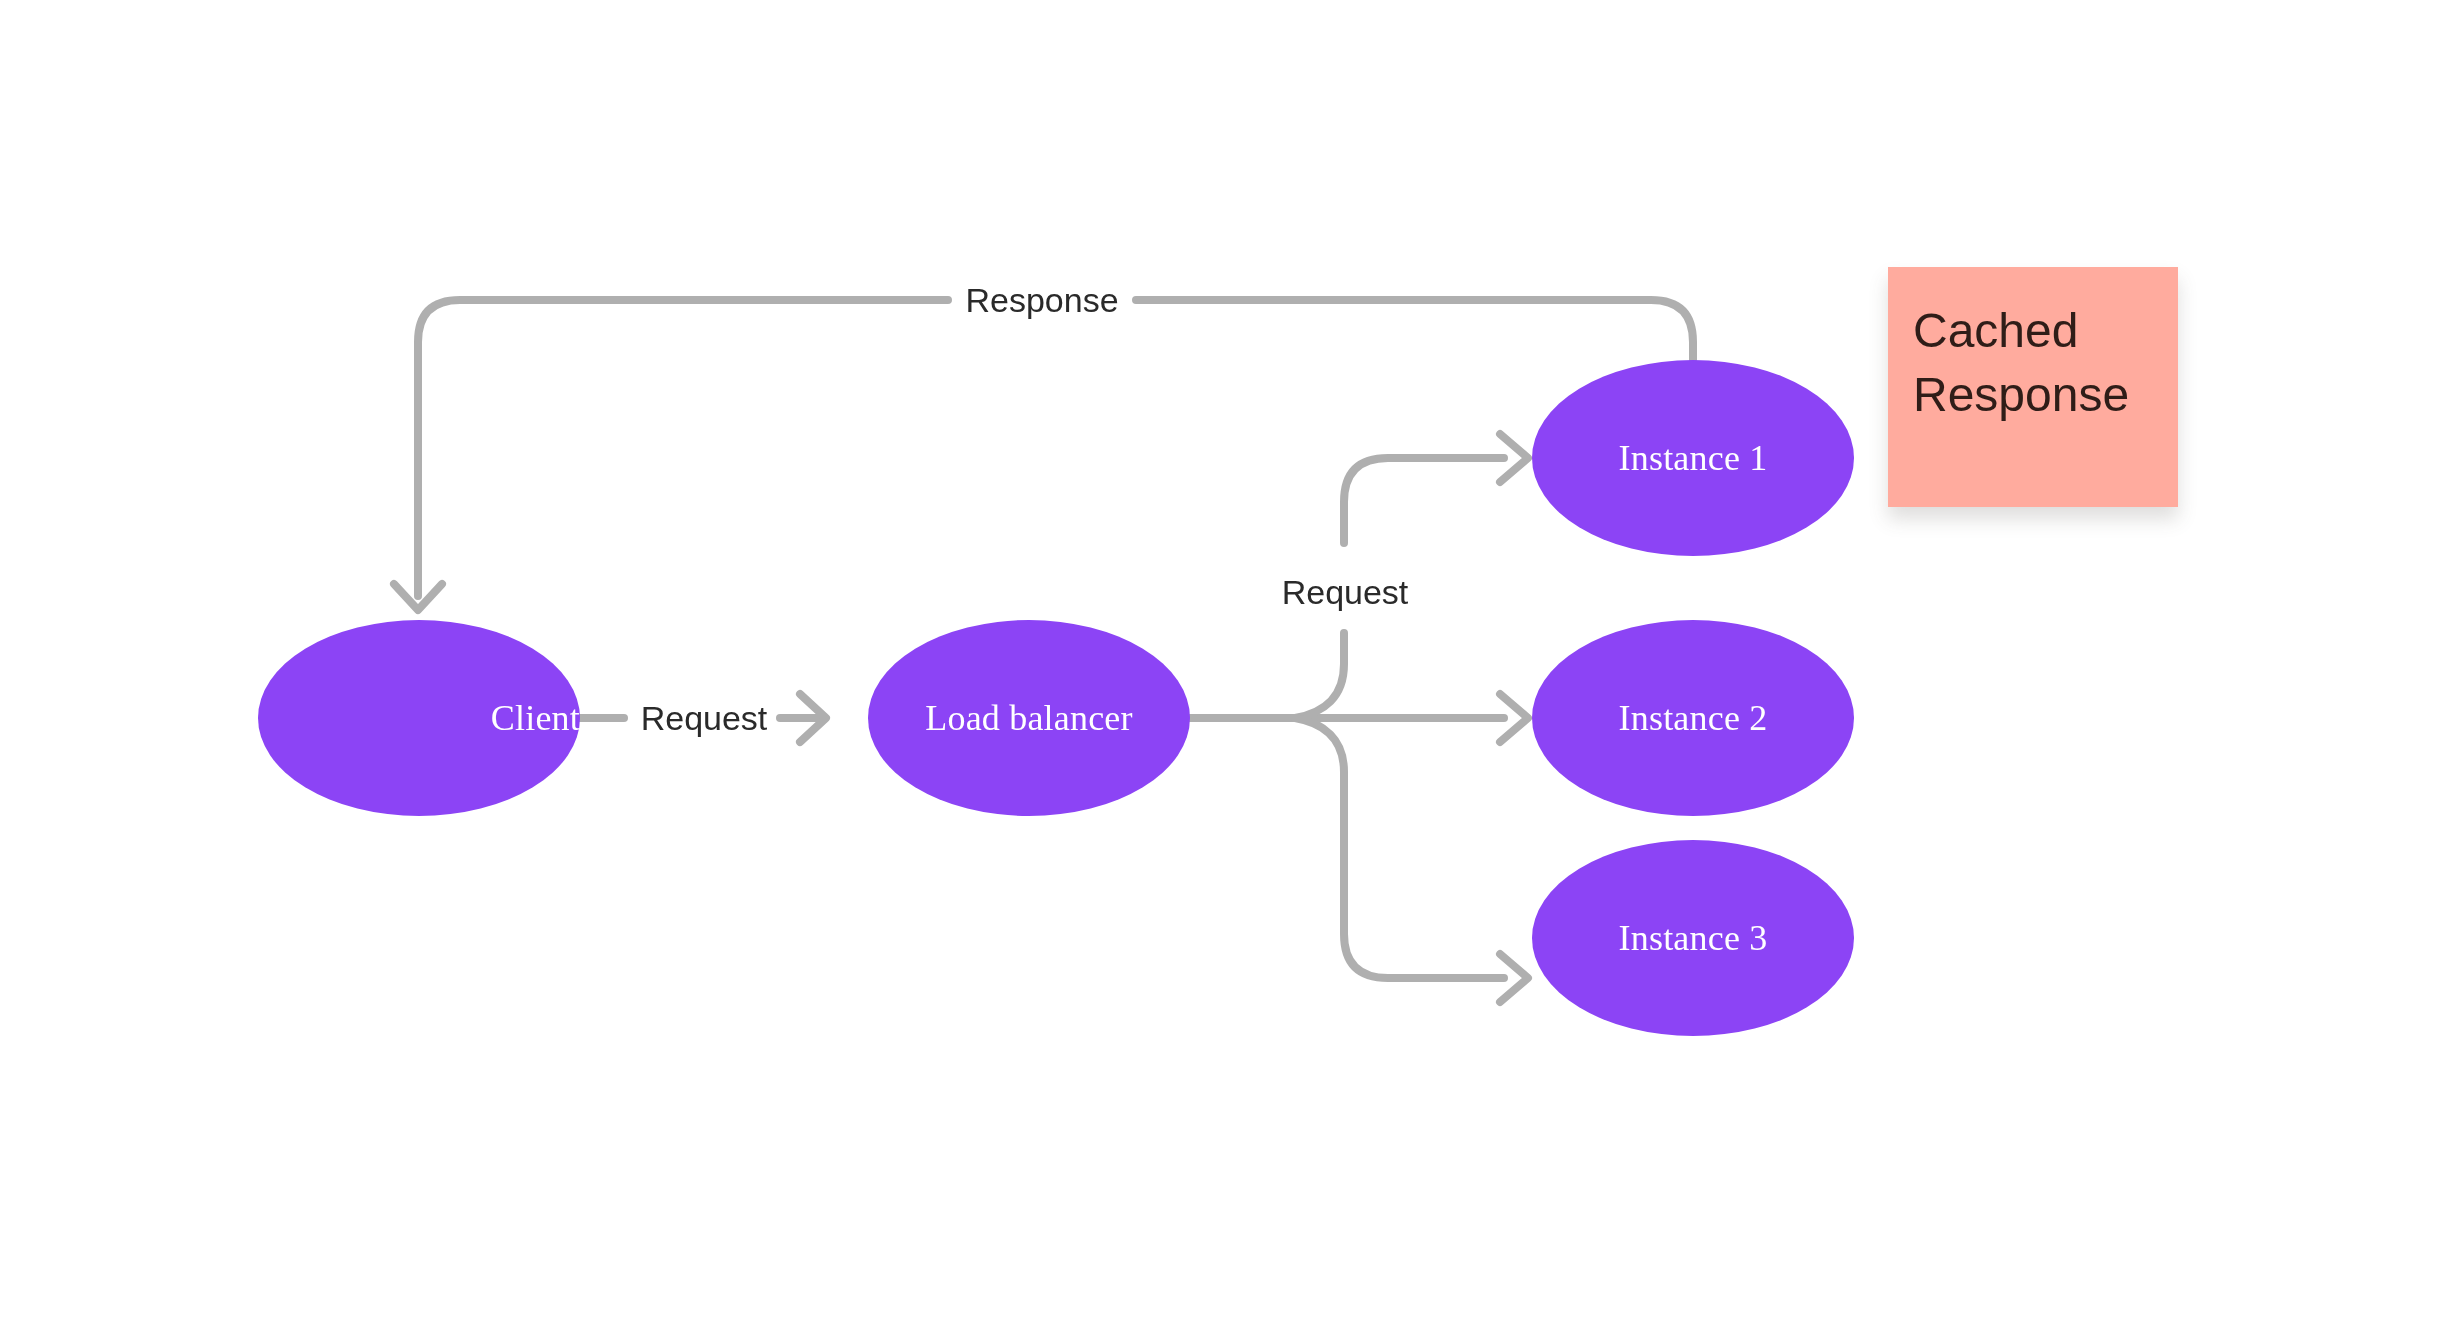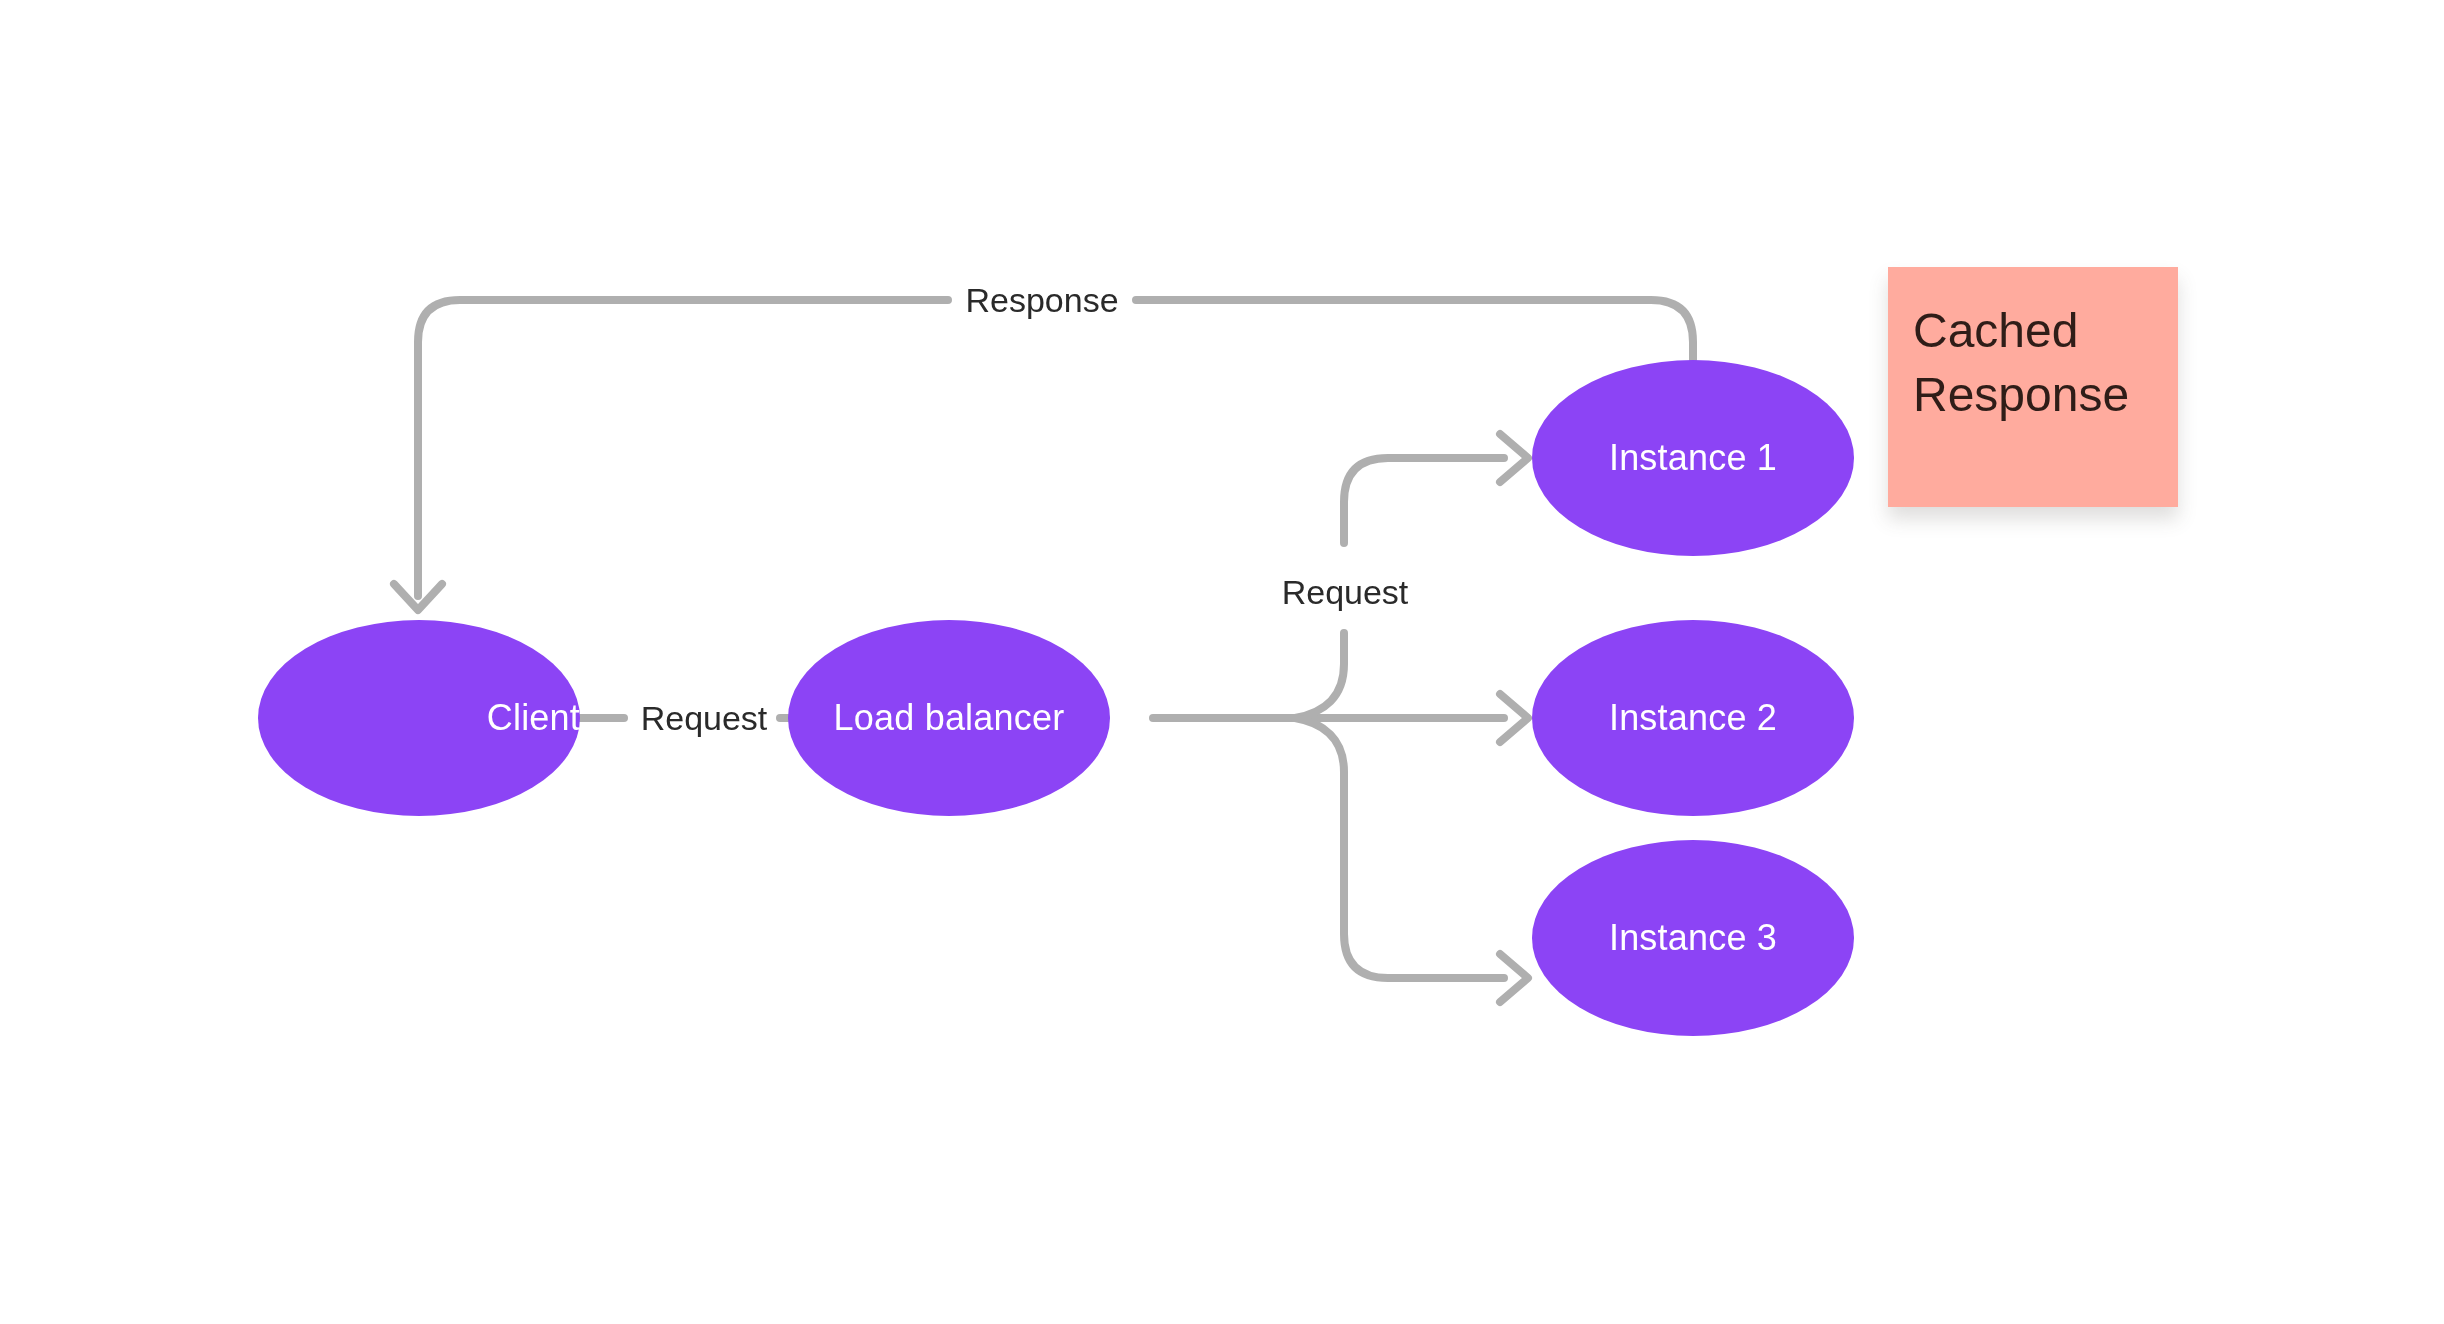--- a/index.html
+++ b/index.html
@@ -32,20 +32,21 @@
   }
   .node {
     position: absolute;
     width: 322px;
     height: 196px;
     border-radius: 50%;
     background: var(--node-fill, #8c44f5);
     display: flex;
     align-items: center;
     justify-content: center;
+    font-family: Liberation Serif, serif;
   }
   .node-label {
     color: var(--node-label, #ffffff);
     font-size: 36px;
     font-weight: 500;
     letter-spacing: 0.2px;
     white-space: nowrap;
   }
   .edge-label {
     position: absolute;
@@ -68,21 +69,21 @@
     padding: 32px 22px 0 25px;
   }
   .sticky-note-text {
     color: var(--note-text, #2f1d18);
     font-size: 48px;
     line-height: 64px;
     font-weight: 400;
   }
   
   .node-client      { left: 258px;  top: 620px; justify-content: flex-end; }
-  .node-lb          { left: 788px;  top: 620px; }
+  .node-lb          { left: 868px;  top: 620px; }
   .node-i1          { left: 1532px; top: 360px; }
   .node-i2          { left: 1532px; top: 620px; }
   .node-i3          { left: 1532px; top: 840px; }
   
   .label-response   { left: 1042px; top: 300px; }
   .label-request-1  { left: 704px;  top: 718px; }
   .label-request-2  { left: 1345px; top: 592px; }
 </style>
 </head>
 <body>

